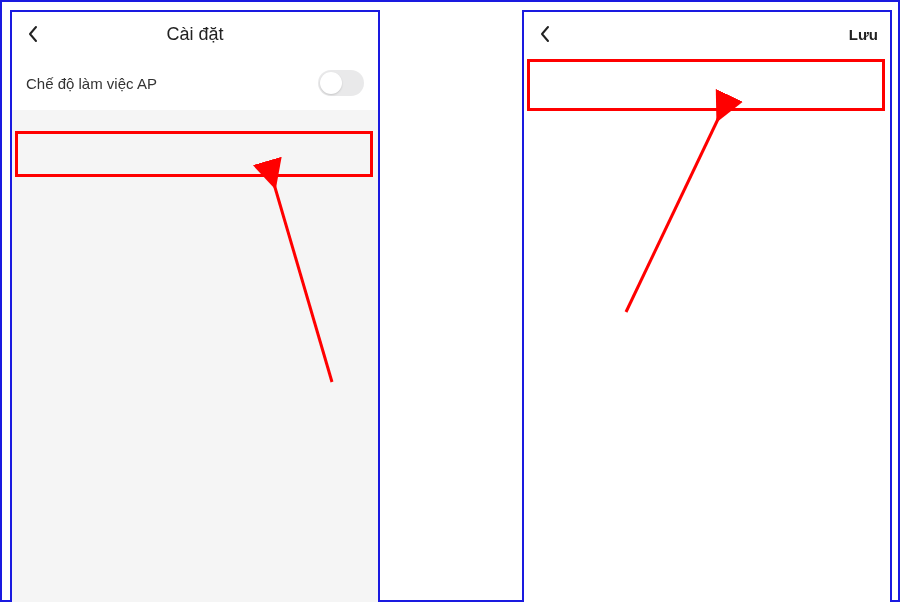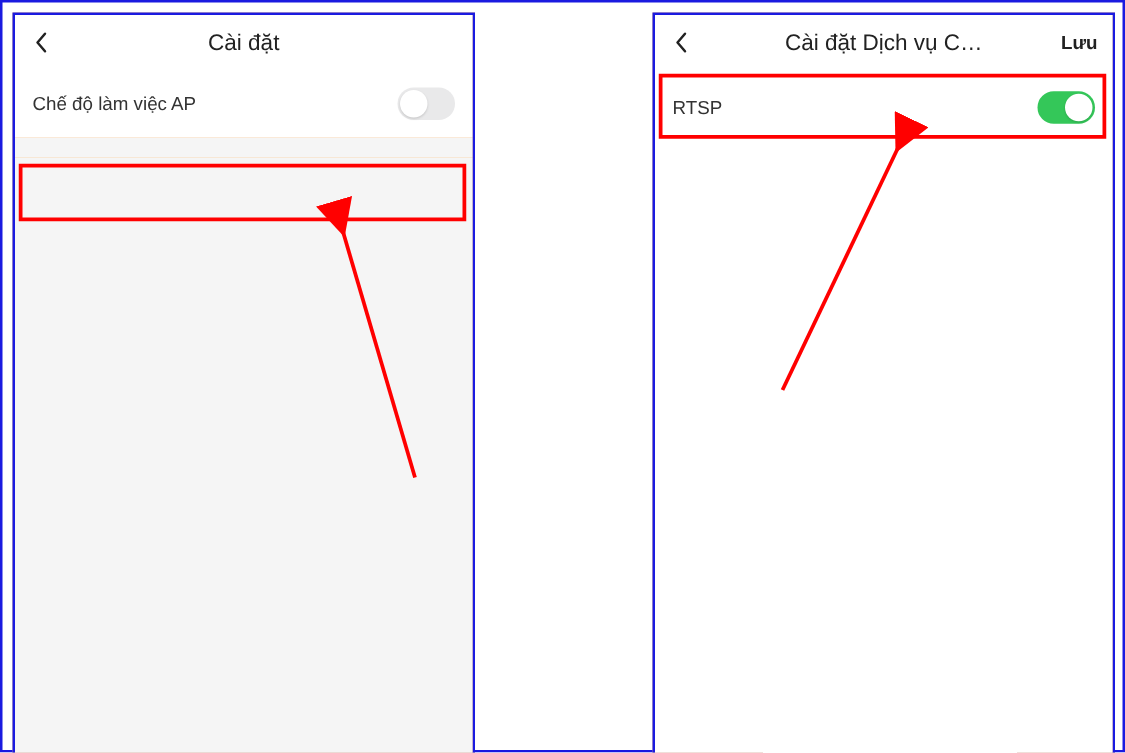--- a/index.html
+++ b/index.html
@@ -193,28 +193,23 @@
   </div>
 
   <div class="phone phone-right">
     <div class="col">
       <div class="header">
         <div class="back">
           <svg width="12" height="18" viewBox="0 0 12 18">
             <polyline points="9,2 3,9 9,16" fill="none" stroke="#222" stroke-width="2" stroke-linecap="round" stroke-linejoin="round"></polyline>
           </svg>
         </div>
-        <div class="header-title">Cài đặt Dịch vụ C…</div>
         <div class="header-action">Lưu</div>
       </div>
 
-      <div class="row" style="height:60px;">
-        <span class="row-label">RTSP</span>
-        <div class="toggle-on"></div>
-      </div>
 
       <div class="body-rest-right"></div>
     </div>
 
     <div class="red-box" style="left:3px; top:47px; width:358px; height:52px;"></div>
 
     <svg class="arrow-svg" style="left:0; top:0;" width="370" height="580">
       <defs>
         <marker id="ahR" markerWidth="10" markerHeight="10" refX="2" refY="5" orient="auto">
           <path d="M0,5 L10,0 L10,10 Z" fill="#ff0000"></path>

